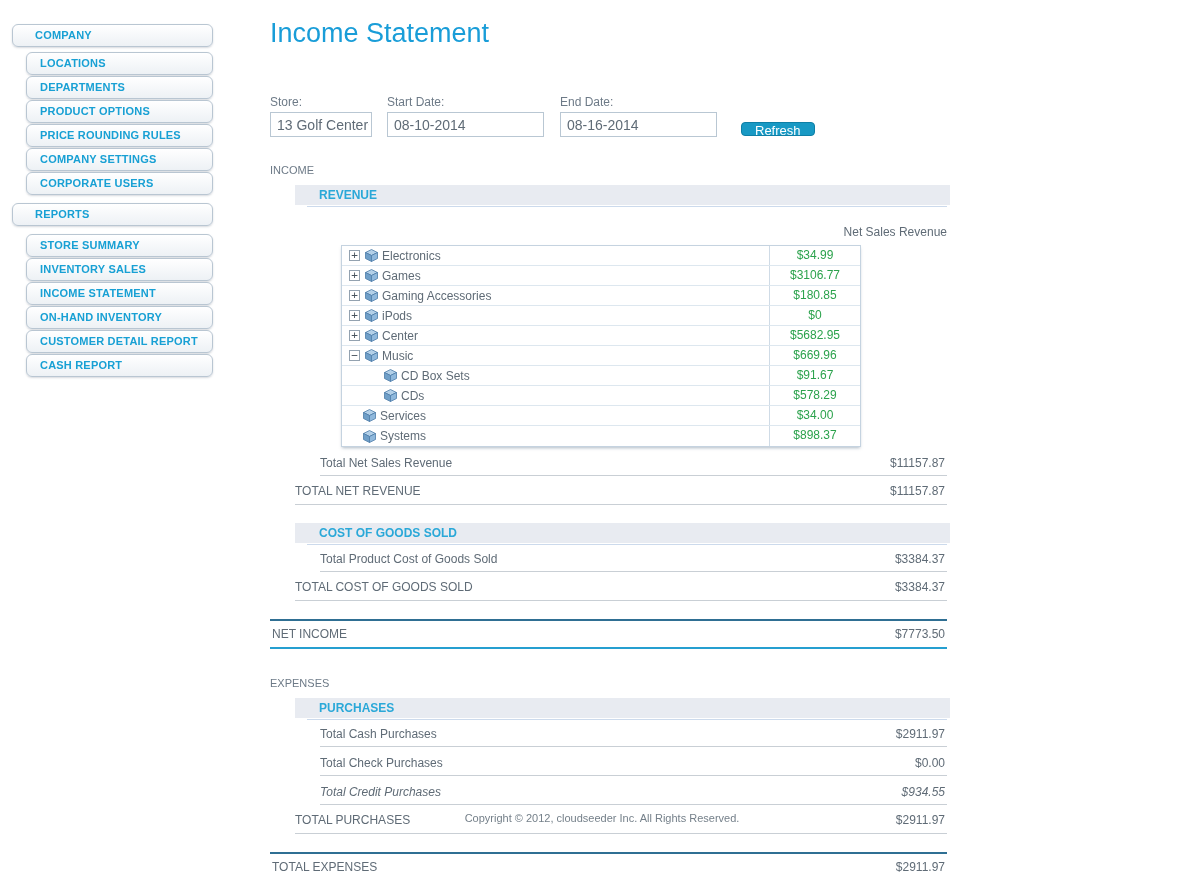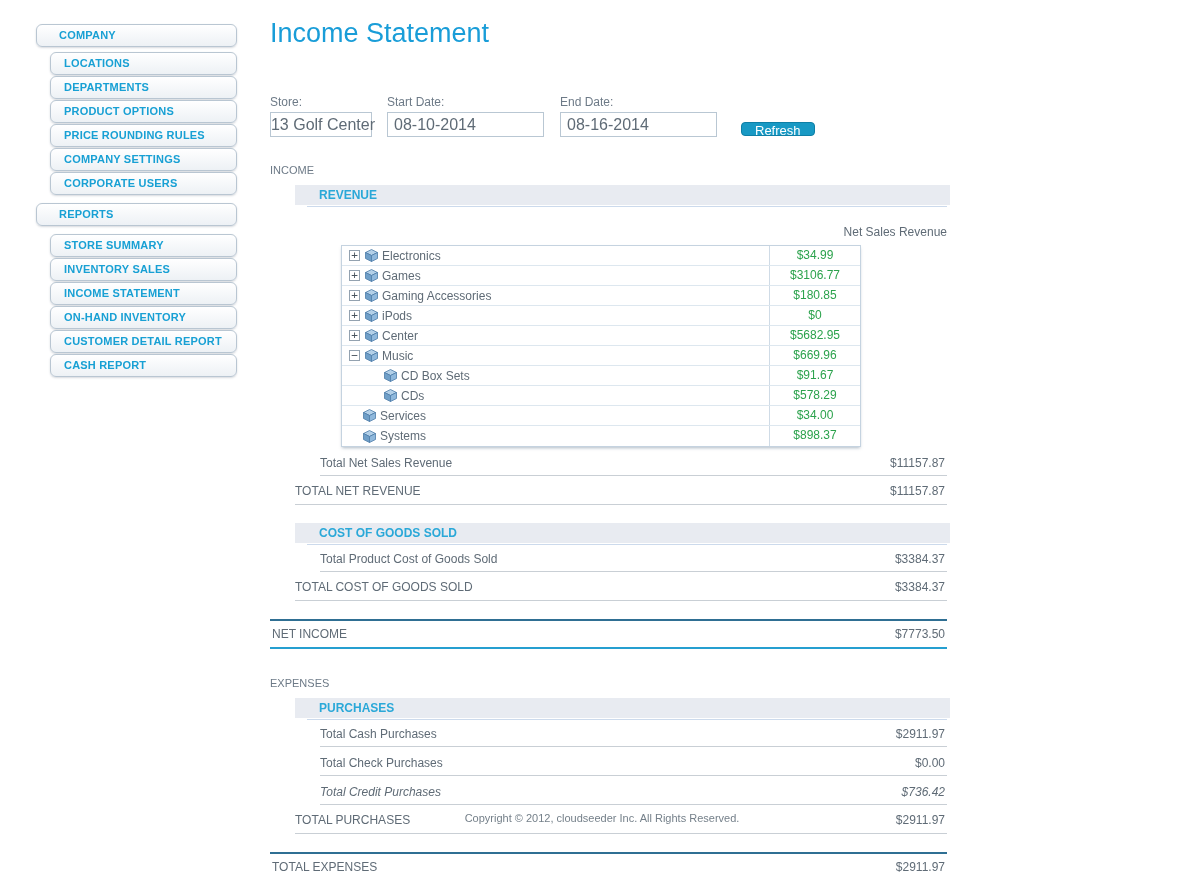--- a/index.html
+++ b/index.html
@@ -5,42 +5,42 @@
   * { box-sizing: border-box; }
   html,body { margin:0; padding:0; }
   body {
     width:1204px; height:877px; position:relative;
     background:#ffffff;
     font-family:"Liberation Sans", sans-serif;
     overflow:hidden;
   }
 
   
-  .sidebar { position:absolute; left:36px; top:24px; width:201px; }
+  .sidebar { position:absolute; left:12px; top:24px; width:201px; }
   .sb-btn {
     display:block; height:23px; line-height:21px;
     border:1px solid #b9c6d2; border-radius:6px;
     background:linear-gradient(#ffffff,#edf1f5);
     box-shadow:0 1px 2px rgba(120,130,145,.3);
     color:#18a0d4; font-size:11px; font-weight:bold;
     letter-spacing:.2px; cursor:pointer; overflow:hidden; white-space:nowrap;
   }
   .sb-parent { width:201px; padding-left:22px; margin-bottom:5px; }
   .sb-child  { width:187px; padding-left:13px; margin-left:14px; margin-bottom:1px; }
   .sb-gap    { margin-top:8px; }
 
   
   .main { position:absolute; left:270px; top:0; width:677px; }
   .page-title { margin:18px 0 0 0; font-size:27px; font-weight:normal; color:#199dd8; }
 
   .filters { display:flex; margin-top:46px; align-items:flex-start; }
   .fgroup label { display:block; font-size:12px; color:#6d7a87; margin-bottom:3px; }
   .finput {
     height:25px; border:1px solid #b9c7d3; background:#fff;
-    font-size:16px; color:#5f6b76; padding:3px 6px; font-family:inherit; width:100%;flex-direction:column;
+    font-size:14px; color:#5f6b76; padding:3px 6px; font-family:inherit; width:100%;
   }
   .g-store { width:102px; margin-right:15px; }
   .g-start { width:157px; margin-right:16px; }
   .g-end   { width:157px; }
   .store-box { display:flex; align-items:center; justify-content:space-between; padding:3px 2px 3px 6px; cursor:pointer; }
   .store-box .val { white-space:nowrap; }
   .refresh-btn {
     margin-left:24px; margin-top:27px; height:14px;
     background:#1899c4; border:1px solid #0e7fa6; border-radius:4px;
     color:#fff; font-size:13px; padding:0 13px; cursor:pointer; font-family:inherit;
@@ -313,21 +313,21 @@
   <div class="trow t-l2">
     <span>Total Cash Purchases</span>
     <span class="amt">$2911.97</span>
   </div>
   <div class="trow t-l2">
     <span>Total Check Purchases</span>
     <span class="amt">$0.00</span>
   </div>
   <div class="trow t-l2 italic">
     <span>Total Credit Purchases</span>
-    <span class="amt">$736.42</span>
+    <span class="amt">$934.55</span>
   </div>
   <div class="trow t-l1">
     <span>TOTAL PURCHASES</span>
     <span class="amt">$2911.97</span>
   </div>
 
   <div class="net-row">
     <span>TOTAL EXPENSES</span>
     <span class="amt">$2911.97</span>
   </div>

